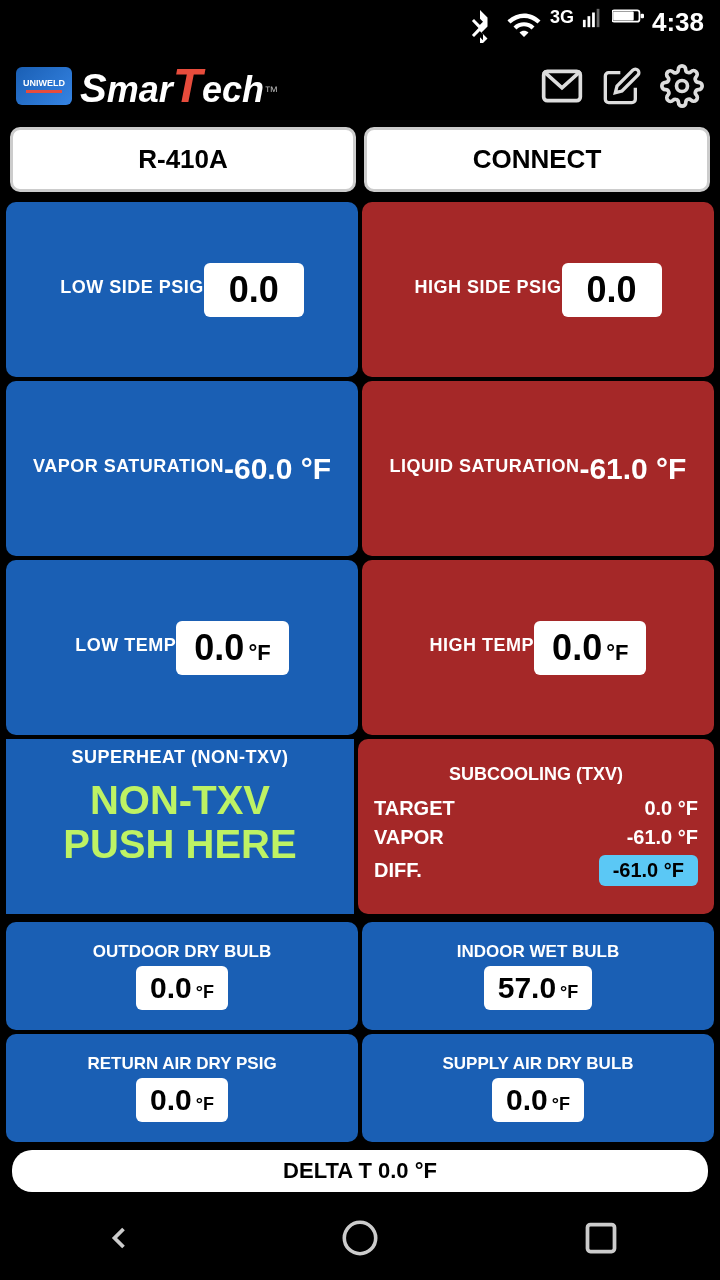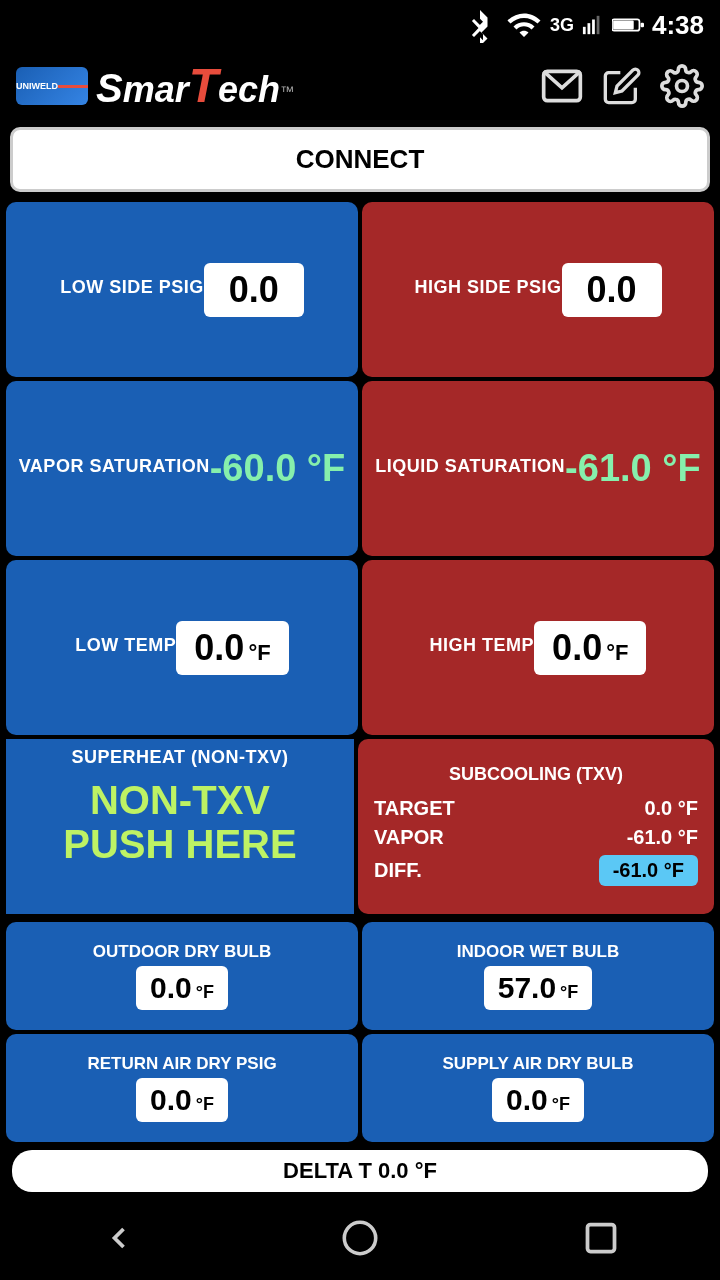--- a/index.html
+++ b/index.html
@@ -19,21 +19,21 @@
       background: #000;
       display: flex;
       align-items: center;
       justify-content: flex-end;
       padding: 0 16px;
       gap: 10px;
       flex-shrink: 0;
     }
     .status-bar-icons {
       display: flex;
-      align-items: center;
+      align-items: flex-start;
       gap: 8px;
     }
     .status-time {
       color: #fff;
       font-size: 26px;
       font-weight: bold;
     }
 
     
     .header {
@@ -131,23 +131,23 @@
       gap: 4px;
     }
     .unit {
       font-size: 22px;
       font-weight: bold;
       color: #000;
     }
 
     
     .cell-sat-value {
-      font-size: 38px;
-      font-weight: bold;
-      color: #86efac;
+      font-size: 30px;
+      font-weight: bold;
+      color: #ffffff;
     }
 
     
     .cell-superheat {
       background: #1a5fb4;
       border-radius: 0;
       flex: 1;
       display: flex;
       flex-direction: column;
       align-items: center;
@@ -312,21 +312,21 @@
       <rect x="1" y="3" width="18" height="8" rx="1" fill="white"></rect>
       <rect x="25" y="5" width="3" height="4" rx="1" fill="white"></rect>
     </svg>
     <span class="status-time">4:38</span>
   </div>
 </div>
 
 <div class="header">
   <div class="logo-container">
 
-    <div style="width:72px;height:38px;background:linear-gradient(135deg,#1a5fb4,#3584e4);border-radius:6px;display:flex;align-items:center;justify-content:center;margin-right:8px;flex-direction:row;">
+    <div style="width:56px;height:38px;background:linear-gradient(135deg,#1a5fb4,#3584e4);border-radius:6px;display:flex;align-items:center;justify-content:center;margin-right:8px;flex-direction:column;">
       <span style="color:#fff;font-size:9px;font-weight:bold;">UNIWELD</span>
       <div style="width:36px;height:3px;background:#e74c3c;margin-top:2px;"></div>
     </div>
     <div>
       <span style="color:#fff;font-size:40px;font-weight:900;font-style:italic;">S</span><span style="color:#fff;font-size:36px;font-weight:900;font-style:italic;">mar</span><span style="color:#e74c3c;font-size:48px;font-weight:900;font-style:italic;">T</span><span style="color:#fff;font-size:36px;font-weight:900;font-style:italic;">ech</span><span style="color:#aaa;font-size:14px;vertical-align:super;">™</span>
     </div>
   </div>
   <div class="header-icons">
 
     <svg viewBox="0 0 24 24" fill="none" stroke="#ddd" stroke-width="2" width="44" height="44">
@@ -340,20 +340,21 @@
     </svg>
 
     <svg viewBox="0 0 24 24" fill="none" stroke="#ddd" stroke-width="2" width="44" height="44">
       <circle cx="12" cy="12" r="3"></circle>
       <path d="M19.4 15a1.65 1.65 0 0 0 .33 1.82l.06.06a2 2 0 0 1-2.83 2.83l-.06-.06a1.65 1.65 0 0 0-1.82-.33 1.65 1.65 0 0 0-1 1.51V21a2 2 0 0 1-4 0v-.09A1.65 1.65 0 0 0 9 19.4a1.65 1.65 0 0 0-1.82.33l-.06.06a2 2 0 0 1-2.83-2.83l.06-.06A1.65 1.65 0 0 0 4.68 15a1.65 1.65 0 0 0-1.51-1H3a2 2 0 0 1 0-4h.09A1.65 1.65 0 0 0 4.6 9a1.65 1.65 0 0 0-.33-1.82l-.06-.06a2 2 0 0 1 2.83-2.83l.06.06A1.65 1.65 0 0 0 9 4.68a1.65 1.65 0 0 0 1-1.51V3a2 2 0 0 1 4 0v.09a1.65 1.65 0 0 0 1 1.51 1.65 1.65 0 0 0 1.82-.33l.06-.06a2 2 0 0 1 2.83 2.83l-.06.06A1.65 1.65 0 0 0 19.4 9a1.65 1.65 0 0 0 1.51 1H21a2 2 0 0 1 0 4h-.09a1.65 1.65 0 0 0-1.51 1z"></path>
     </svg>
   </div>
 </div>
 
 <div class="top-buttons">
+  <button class="top-btn">R-410A</button>
   <button class="top-btn">CONNECT</button>
 </div>
 
 <div class="main-grid">
 
   <div class="row">
     <div class="cell cell-blue">
       <span class="cell-label">LOW SIDE  PSIG</span>
       <div class="cell-value-box">
         <span class="cell-value">0.0</span>

